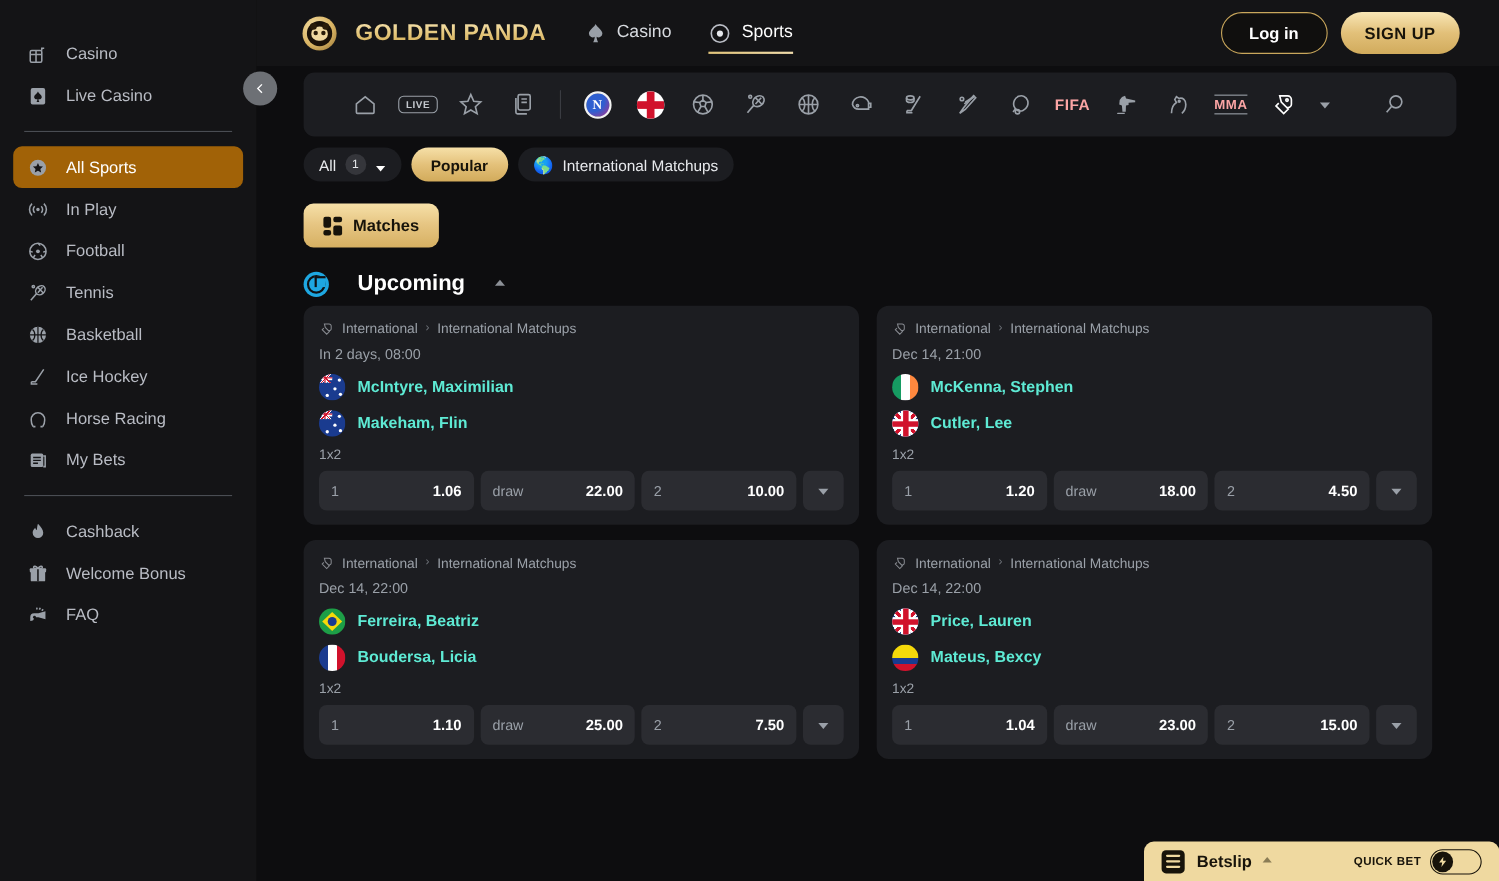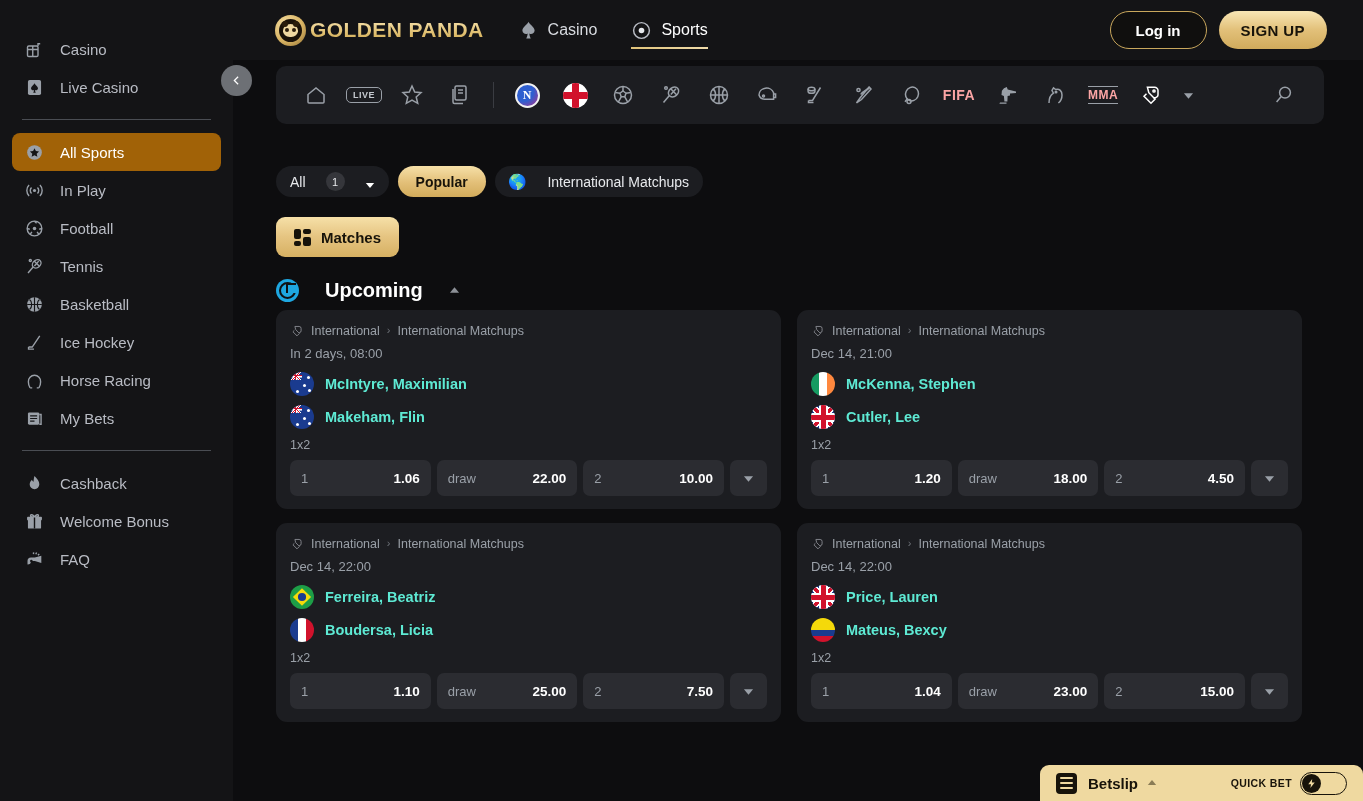--- a/index.html
+++ b/index.html
@@ -34,21 +34,21 @@
     background: #6d7075; border-radius: 50%; z-index: 40;
     display: flex; align-items: center; justify-content: center; cursor: pointer;
   }
   #collapse-btn svg { width: 13px; height: 13px; stroke: #ffffff; stroke-width: 2.3; fill: none; }
 
   
   #header {
     position: absolute; left: 233px; top: 0; width: 1130px; height: 60px;
     background: #141416; display: flex; align-items: center; z-index: 25;
   }
-  #logo-wrap { display: flex; align-items: center; gap: 4px; margin-left: 42px; cursor: pointer; }
+  #logo-wrap { display: flex; align-items: center; gap: 17px; margin-left: 42px; cursor: pointer; }
   #logo-mark {
     width: 31px; height: 31px; border-radius: 50%;
     background: radial-gradient(circle at 35% 32%, #f5dfa5 0%, #d9b464 55%, #8c6a2c 100%);
     position: relative; display: flex; align-items: center; justify-content: center;
   }
   #logo-mark::before {
     content: ""; position: absolute; inset: 4px; border-radius: 50%;
     background: #1b1208;
   }
   #logo-mark .panda {
@@ -90,21 +90,21 @@
     background: linear-gradient(180deg,#f6e2ae 0%,#e0bd72 52%,#cfa busy 100%);
     background: linear-gradient(180deg,#f8e6b5 0%,#e2c079 50%,#d1ab5c 100%);
     color: #17130a; font-size: 15px; font-weight: bold; letter-spacing: .4px;
     display: flex; align-items: center; cursor: pointer;
   }
 
   
   #sportsbar {
     position: absolute; left: 276px; top: 66px; width: 1048px; height: 58px;
     background: #1c1d21; border-radius: 10px; display: flex; align-items: center;
-    padding: 0 16px; z-index: 15;
+    padding: 0 32px; z-index: 15;
   }
   .sb-ic {
     width: 48px; height: 58px; display: flex; align-items: center; justify-content: center;
     cursor: pointer; flex: 0 0 auto;
   }
   .sb-ic svg { width: 24px; height: 24px; stroke: #9aa0a8; fill: none; stroke-width: 1.5; }
   .sb-ic.sel svg { stroke: #ffffff; }
   .sb-div { width: 1px; height: 26px; background: #3a3c42; margin: 0 9px; }
   .sb-live {
     border: 1.4px solid #9aa0a8; border-radius: 5px; padding: 2px 6px;
@@ -118,22 +118,22 @@
   #sb-search { margin-left: auto; }
 
   
   #main { position: absolute; left: 276px; top: 134px; width: 1048px; height: 667px; z-index: 10; }
   #page-head { display: flex; align-items: center; gap: 12px; margin-bottom: 17px; }
   #page-head svg { width: 27px; height: 27px; stroke: #b6bac1; fill: none; stroke-width: 1.5; }
   #page-title { font-size: 25px; font-weight: bold; color: #ffffff; }
 
   #filters { display: flex; align-items: center; gap: 9px; margin-bottom: 20px; }
   .chip {
-    height: 31px; border-radius: 16px; display: flex; align-items: center; gap: 20px;
-    padding: 0 14px; font-size: 14px; cursor: pointer; margin-top: 32px;
+    height: 31px; border-radius: 16px; display: flex; align-items: center; gap: 8px;
+    padding: 0 14px; font-size: 14px; cursor: pointer;
   }
   .chip.dark { background: #1c1d21; color: #e7e9ec; }
   .chip.gold {
     background: linear-gradient(180deg,#f6e0a8 0%,#e3c079 52%,#d2ab5b 100%);
     color: #17130a; font-weight: bold; padding: 0 18px;
   }
   .chip .badge {
     width: 19px; height: 19px; border-radius: 50%; background: #35363b;
     display: flex; align-items: center; justify-content: center; font-size: 11px; color: #e7e9ec;
   }

